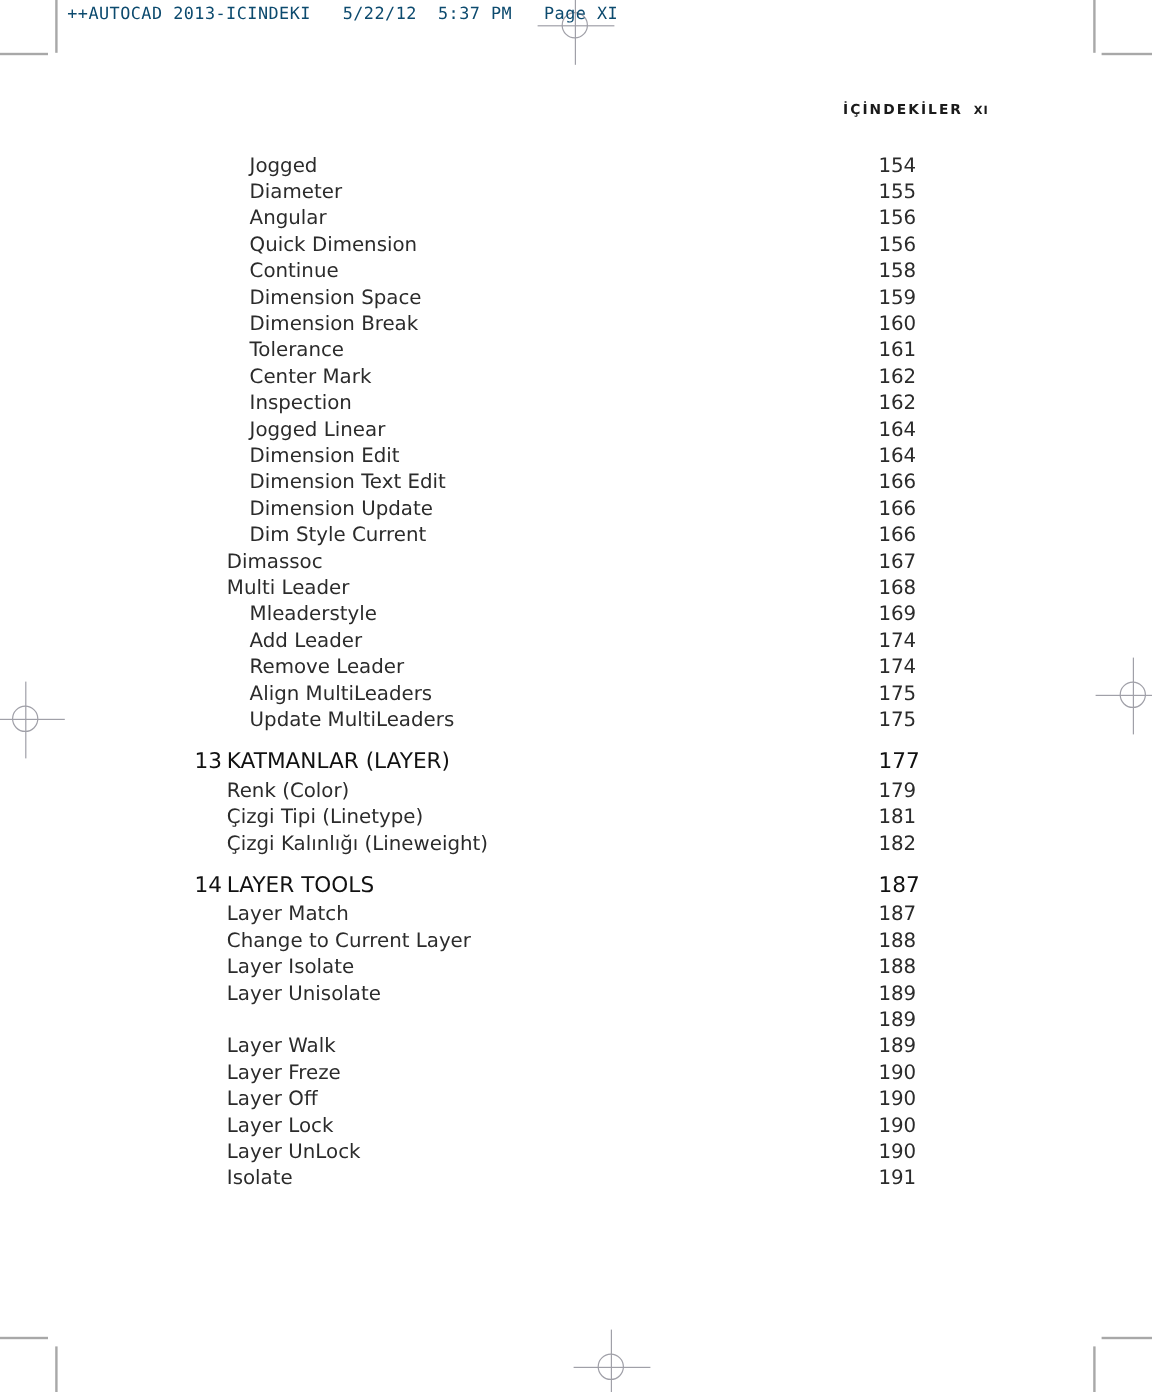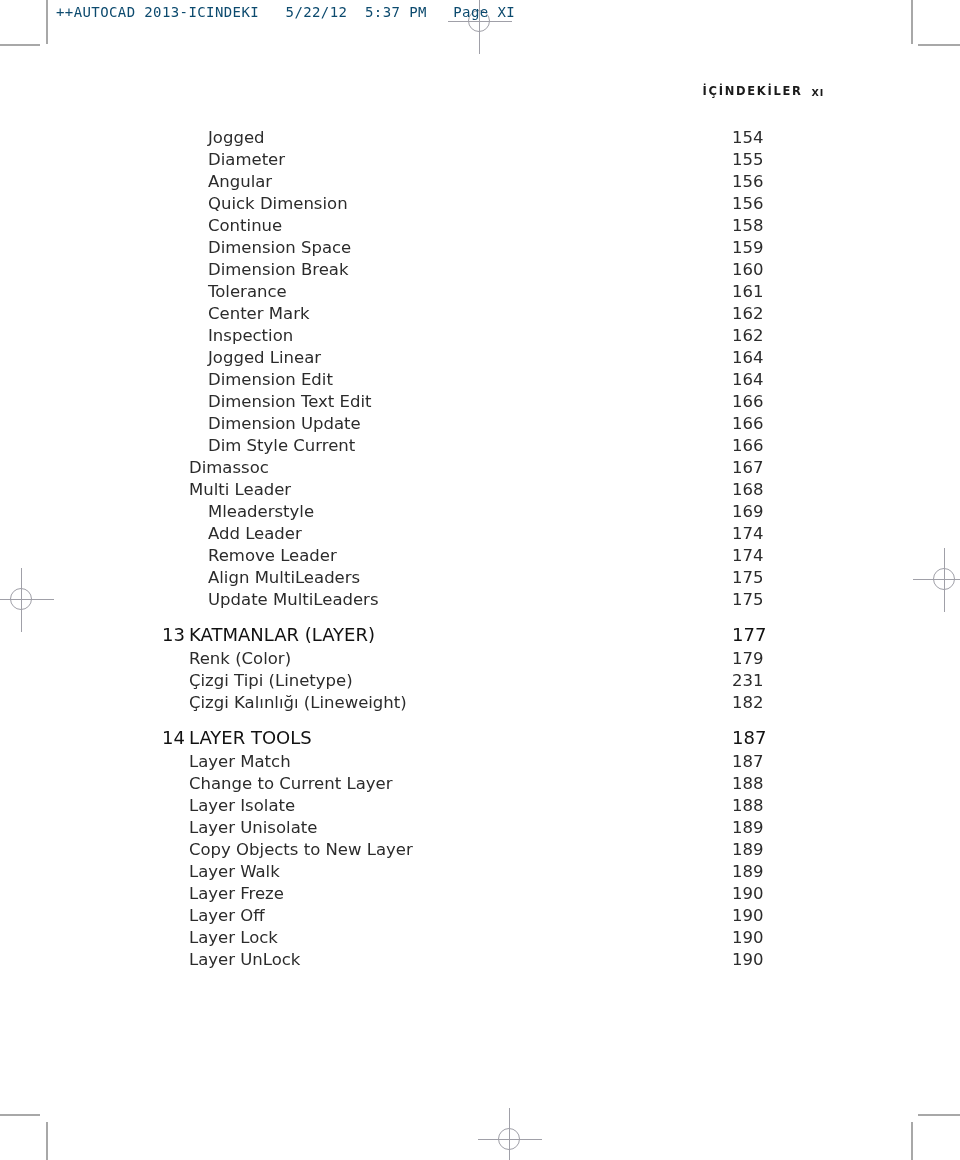--- a/index.html
+++ b/index.html
@@ -278,21 +278,21 @@
     <div class="toc-row chapter lvl-chapter">
       <span class="label"><span class="chap-num">13</span><span>KATMANLAR (LAYER)</span></span>
       <span class="page">177</span>
     </div>
     <div class="toc-row lvl-1">
       <span class="label">Renk (Color)</span>
       <span class="page">179</span>
     </div>
     <div class="toc-row lvl-1">
       <span class="label">Çizgi Tipi (Linetype)</span>
-      <span class="page">231</span>
+      <span class="page">181</span>
     </div>
     <div class="toc-row lvl-1">
       <span class="label">Çizgi Kalınlığı (Lineweight)</span>
       <span class="page">182</span>
     </div>
     <div class="spacer-row"></div>
     <div class="toc-row chapter lvl-chapter">
       <span class="label"><span class="chap-num">14</span><span>LAYER TOOLS</span></span>
       <span class="page">187</span>
     </div>
@@ -306,21 +306,20 @@
     </div>
     <div class="toc-row lvl-1">
       <span class="label">Layer Isolate</span>
       <span class="page">188</span>
     </div>
     <div class="toc-row lvl-1">
       <span class="label">Layer Unisolate</span>
       <span class="page">189</span>
     </div>
     <div class="toc-row lvl-1">
-      <span class="label">Copy Objects to New Layer</span>
       <span class="page">189</span>
     </div>
     <div class="toc-row lvl-1">
       <span class="label">Layer Walk</span>
       <span class="page">189</span>
     </div>
     <div class="toc-row lvl-1">
       <span class="label">Layer Freze</span>
       <span class="page">190</span>
     </div>
@@ -329,13 +328,17 @@
       <span class="page">190</span>
     </div>
     <div class="toc-row lvl-1">
       <span class="label">Layer Lock</span>
       <span class="page">190</span>
     </div>
     <div class="toc-row lvl-1">
       <span class="label">Layer UnLock</span>
       <span class="page">190</span>
     </div>
+    <div class="toc-row lvl-1">
+      <span class="label">Isolate</span>
+      <span class="page">191</span>
+    </div>
   </div>
 
 </body></html>

